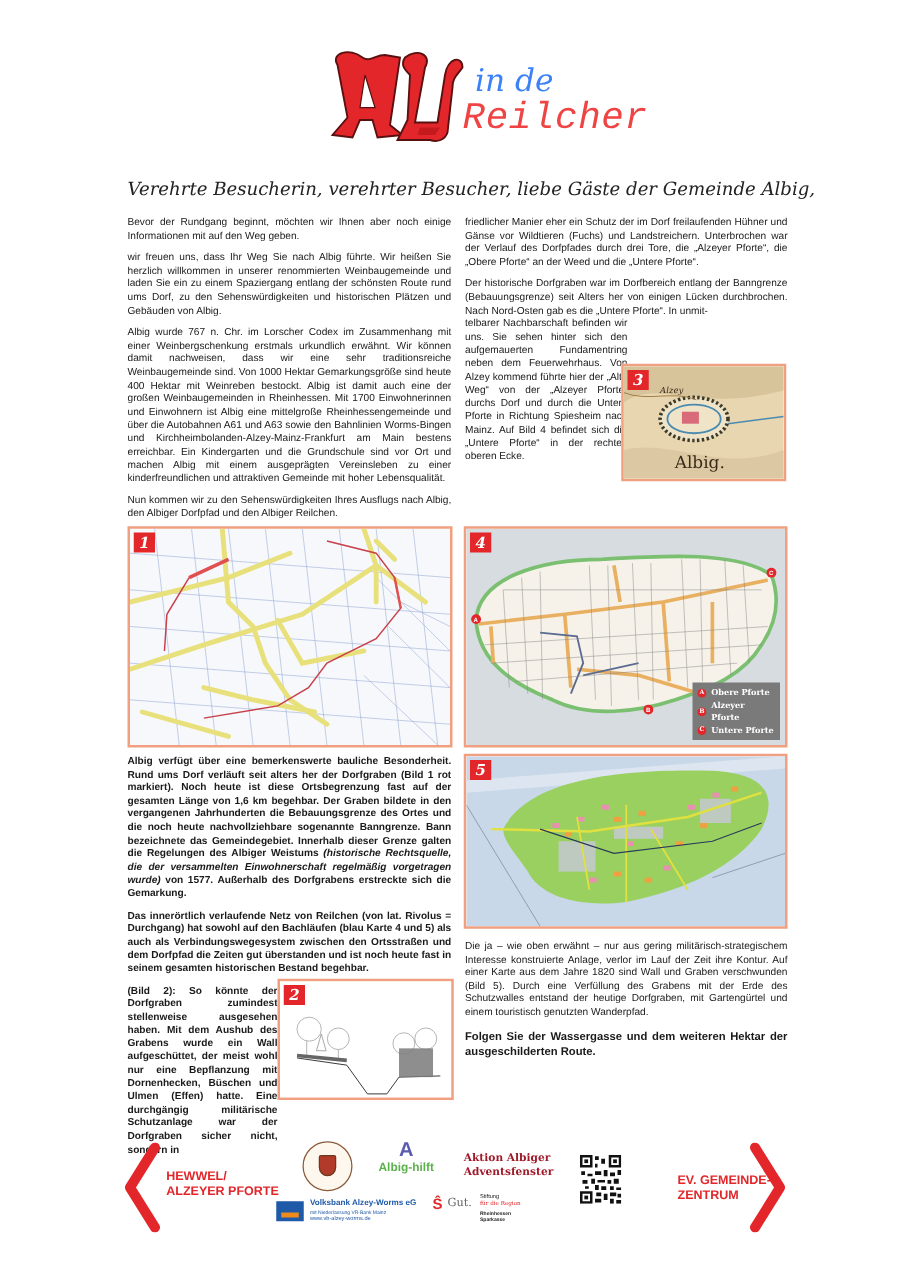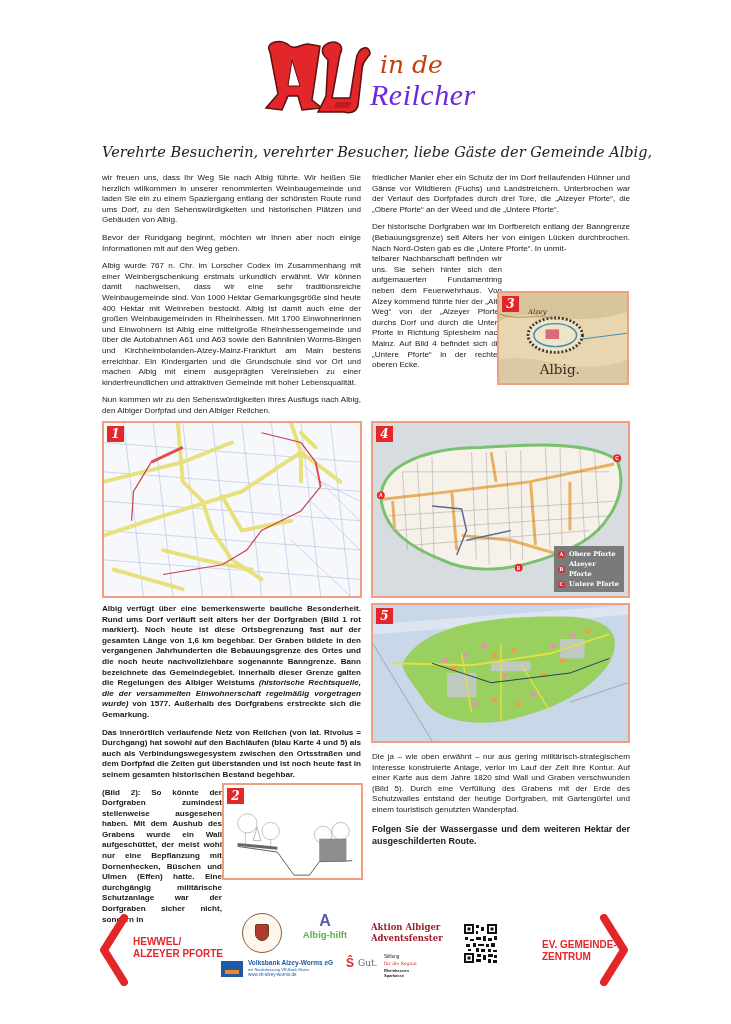--- a/index.html
+++ b/index.html
@@ -1,22 +1,22 @@
 <!DOCTYPE html>
 <html><head>
 <meta charset="utf-8">
 <style>
   * { box-sizing: border-box; margin: 0; padding: 0; }
   html, body { width: 731px; height: 1024px; background: #ffffff; overflow: hidden; }
   body { position: relative; font-family: "Liberation Sans", sans-serif; color: #1a1a1a; }
 
   .logo { position: absolute; left: 262px; top: 40px; width: 240px; height: 80px; }
   .logo-mark { position: absolute; left: 0; top: 0; width: 110px; height: 75px; }
-  .logo-text1 { position: absolute; left: 118px; top: 10px; font-family: "DejaVu Serif", serif; font-style: italic; font-size: 25px; color: #c2410c; }
-  .logo-text2 { position: absolute; left: 108px; top: 38px; font-family: Liberation Serif, serif; font-style: italic; font-size: 30px; color: #6d28d9; letter-spacing: 0.5px; }
+  .logo-text1 { position: absolute; left: 118px; top: 10px; font-family: "DejaVu Serif", serif; font-style: italic; font-size: 25px; color: #3b82f6; }
+  .logo-text2 { position: absolute; left: 108px; top: 38px; font-family: Liberation Mono, monospace; font-style: italic; font-size: 30px; color: #ef4444; letter-spacing: 0.5px; }
 
   .headline { position: absolute; left: 102px; top: 144px; width: 530px; font-family: "DejaVu Serif", serif; font-style: italic; font-size: 14.5px; color: #222; white-space: nowrap; }
 
   .col { position: absolute; font-size: 8.1px; line-height: 10.6px; text-align: justify; color: #1a1a1a; }
   .col p { margin-bottom: 7px; }
   .col-left-top { left: 102px; top: 173px; width: 259px; }
   .col-right-top { left: 372px; top: 173px; width: 258px; }
   .col-left-bot { left: 102px; top: 604px; width: 259px; font-weight: bold; }
   .col-right-bot { left: 372px; top: 752px; width: 258px; }
   .bold-p { font-weight: bold; font-size: 9px; line-height: 12px; }
@@ -69,22 +69,22 @@
     <path d="M62 6 C72 -2 84 4 78 14 L70 58 L88 58 L94 20 C96 6 108 4 108 14 C104 20 100 22 100 30 L96 66 C94 72 88 74 82 72 L56 72 L64 56 L66 20 C62 16 58 12 62 6 Z" fill="#e2262a" stroke="#5a1010" stroke-width="1.5"></path>
     <path d="M74 62 L90 62 L86 68 L72 68 Z" fill="#c41a1e"></path>
   </svg>
   <div class="logo-text1">in de</div>
   <div class="logo-text2">Reilcher</div>
 </div>
 
 <div class="headline">Verehrte Besucherin, verehrter Besucher, liebe Gäste der Gemeinde Albig,</div>
 
 <div class="col col-left-top">
+  <p>Bevor der Rundgang beginnt, möchten wir Ihnen aber noch einige Informationen mit auf den Weg geben.</p>
   <p>wir freuen uns, dass Ihr Weg Sie nach Albig führte. Wir heißen Sie herzlich willkommen in unserer renommierten Weinbaugemeinde und laden Sie ein zu einem Spaziergang entlang der schönsten Route rund ums Dorf, zu den Sehenswürdigkeiten und historischen Plätzen und Gebäuden von Albig.</p>
-  <p>Bevor der Rundgang beginnt, möchten wir Ihnen aber noch einige Informationen mit auf den Weg geben.</p>
   <p>Albig wurde 767 n. Chr. im Lorscher Codex im Zusammenhang mit einer Weinbergschenkung erstmals urkundlich erwähnt. Wir können damit nachweisen, dass wir eine sehr traditionsreiche Weinbaugemeinde sind. Von 1000 Hektar Gemarkungsgröße sind heute 400 Hektar mit Weinreben bestockt. Albig ist damit auch eine der großen Weinbaugemeinden in Rheinhessen. Mit 1700 Einwohnerinnen und Einwohnern ist Albig eine mittelgroße Rheinhessengemeinde und über die Autobahnen A61 und A63 sowie den Bahnlinien Worms-Bingen und Kirchheimbolanden-Alzey-Mainz-Frankfurt am Main bestens erreichbar. Ein Kindergarten und die Grundschule sind vor Ort und machen Albig mit einem ausgeprägten Vereinsleben zu einer kinderfreundlichen und attraktiven Gemeinde mit hoher Lebensqualität.</p>
   <p>Nun kommen wir zu den Sehenswürdigkeiten Ihres Ausflugs nach Albig, den Albiger Dorfpfad und den Albiger Reilchen.</p>
 </div>
 
 <div class="col col-right-top">
   <p>friedlicher Manier eher ein Schutz der im Dorf freilaufenden Hühner und Gänse vor Wildtieren (Fuchs) und Landstreichern. Unterbrochen war der Verlauf des Dorfpfades durch drei Tore, die „Alzeyer Pforte“, die „Obere Pforte“ an der Weed und die „Untere Pforte“.</p>
   <p style="margin-bottom:0">Der historische Dorfgraben war im Dorfbereich entlang der Banngrenze (Bebauungsgrenze) seit Alters her von einigen Lücken durchbrochen. Nach Nord-Osten gab es die „Untere Pforte“. In unmit-</p>
   <p class="narrow-r">telbarer Nachbarschaft befinden wir uns. Sie sehen hinter sich den aufgemauerten Fundamentring neben dem Feuerwehrhaus. Von Alzey kommend führte hier der „Alte Weg“ von der „Alzeyer Pforte“ durchs Dorf und durch die Untere Pforte in Richtung Spiesheim nach Mainz. Auf Bild 4 befindet sich die „Untere Pforte“ in der rechten oberen Ecke.</p>
 </div>
 

